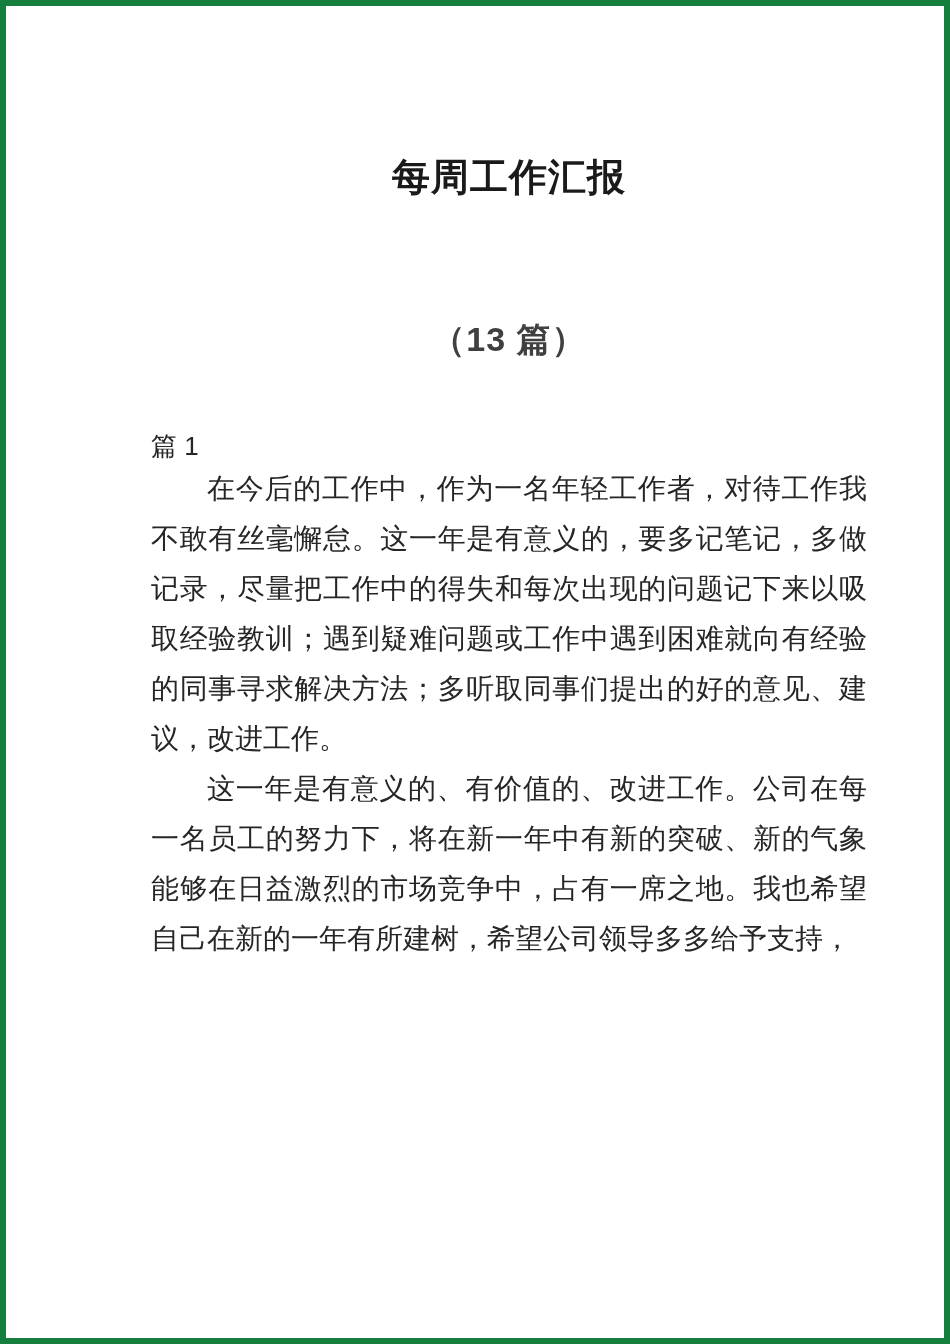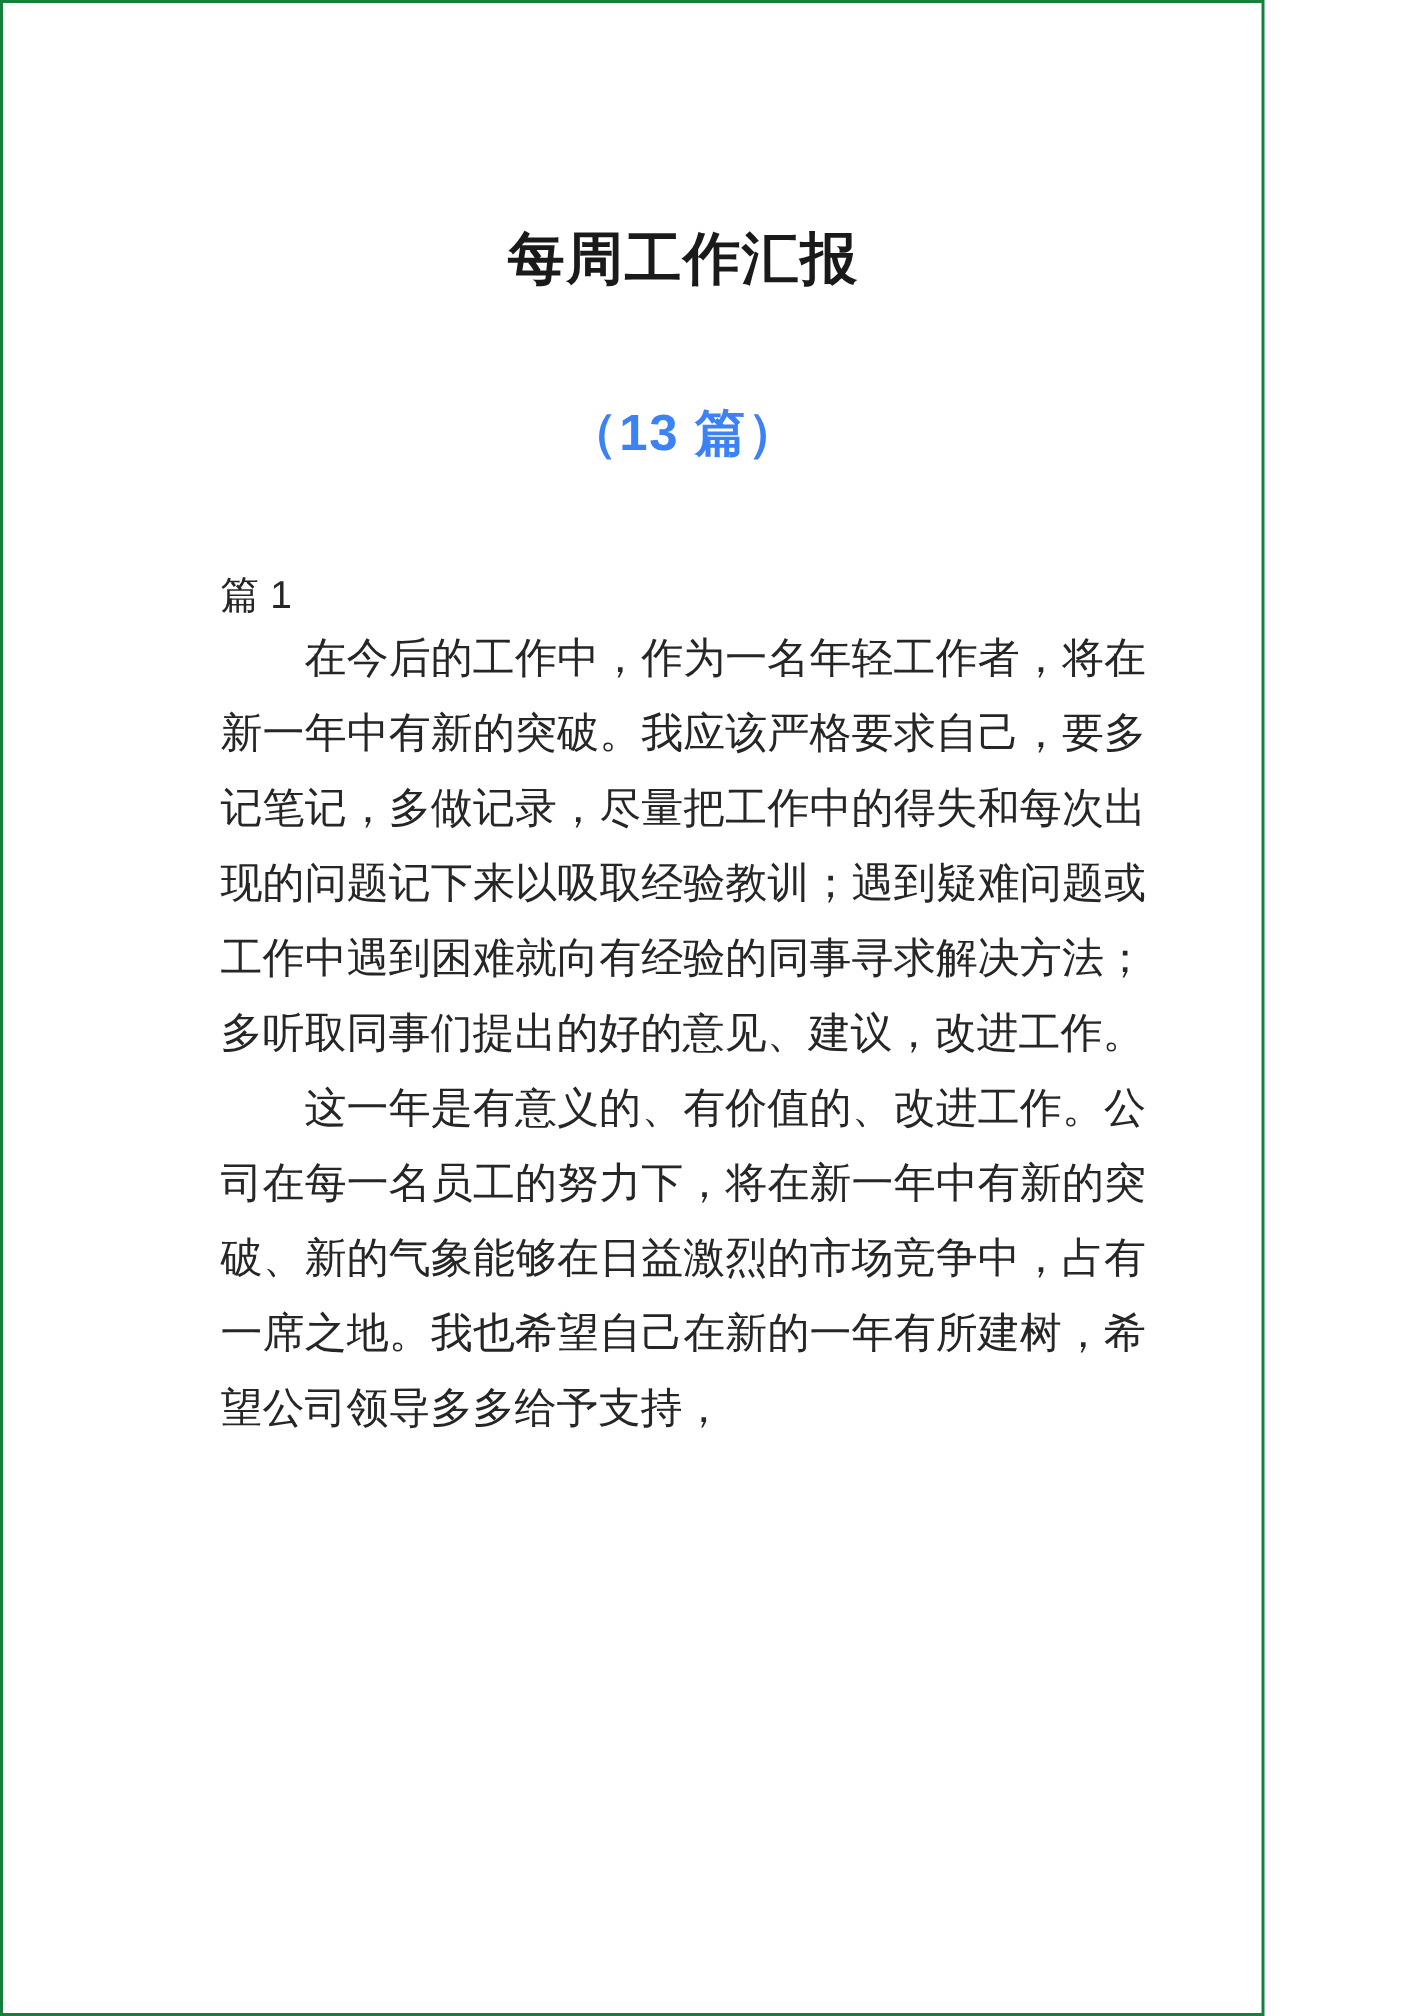--- a/index.html
+++ b/index.html
@@ -4,44 +4,44 @@
 <style>
   html, body {
     margin: 0;
     padding: 0;
     background: #ffffff;
     font-family: "Liberation Sans", sans-serif;
     color: #262626;
   }
   .page {
     position: relative;
-    width: 843px;
+    width: 950px;
     height: 1344px;
     box-sizing: border-box;
     background: #ffffff;
-    border: 2px solid #15803d;
+    border: 6px solid #15803d;
     padding: 148px 77px 0 145px;
     overflow: hidden;
   }
   .title {
     margin: 0;
     font-size: 38px;
     line-height: 46px;
     font-weight: bold;
     text-align: center;
     color: #1a1a1a;
     letter-spacing: 1px;
   }
   .subtitle {
-    margin-top: 72px;
+    margin-top: 118px;
     font-size: 34px;
     line-height: 42px;
     font-weight: bold;
     text-align: center;
-    color: #3b82f6;
+    color: #404040;
     letter-spacing: 1px;
   }
   .section-label {
     margin-top: 68px;
     font-size: 26px;
     line-height: 36px;
     color: #262626;
   }
   .body-para {
     margin: 0;
@@ -59,16 +59,16 @@
 <body>
 
 <div class="page">
   <h1 class="title">每周工作汇报</h1>
 
   <div class="subtitle">（13 篇）</div>
 
   <div class="section-label">篇 1</div>
 
 
-  <p class="body-para">在今后的工作中，作为一名年轻工作者，将在新一年中有新的突破。我应该严格要求自己，要多记笔记，多做记录，尽量把工作中的得失和每次出现的问题记下来以吸取经验教训；遇到疑难问题或工作中遇到困难就向有经验的同事寻求解决方法；多听取同事们提出的好的意见、建议，改进工作。</p>
+  <p class="body-para">在今后的工作中，作为一名年轻工作者，对待工作我不敢有丝毫懈怠。这一年是有意义的，要多记笔记，多做记录，尽量把工作中的得失和每次出现的问题记下来以吸取经验教训；遇到疑难问题或工作中遇到困难就向有经验的同事寻求解决方法；多听取同事们提出的好的意见、建议，改进工作。</p>
 
   <p class="body-para">这一年是有意义的、有价值的、改进工作。公司在每一名员工的努力下，将在新一年中有新的突破、新的气象能够在日益激烈的市场竞争中，占有一席之地。我也希望自己在新的一年有所建树，希望公司领导多多给予支持，</p>
 </div>
 
 </body></html>

